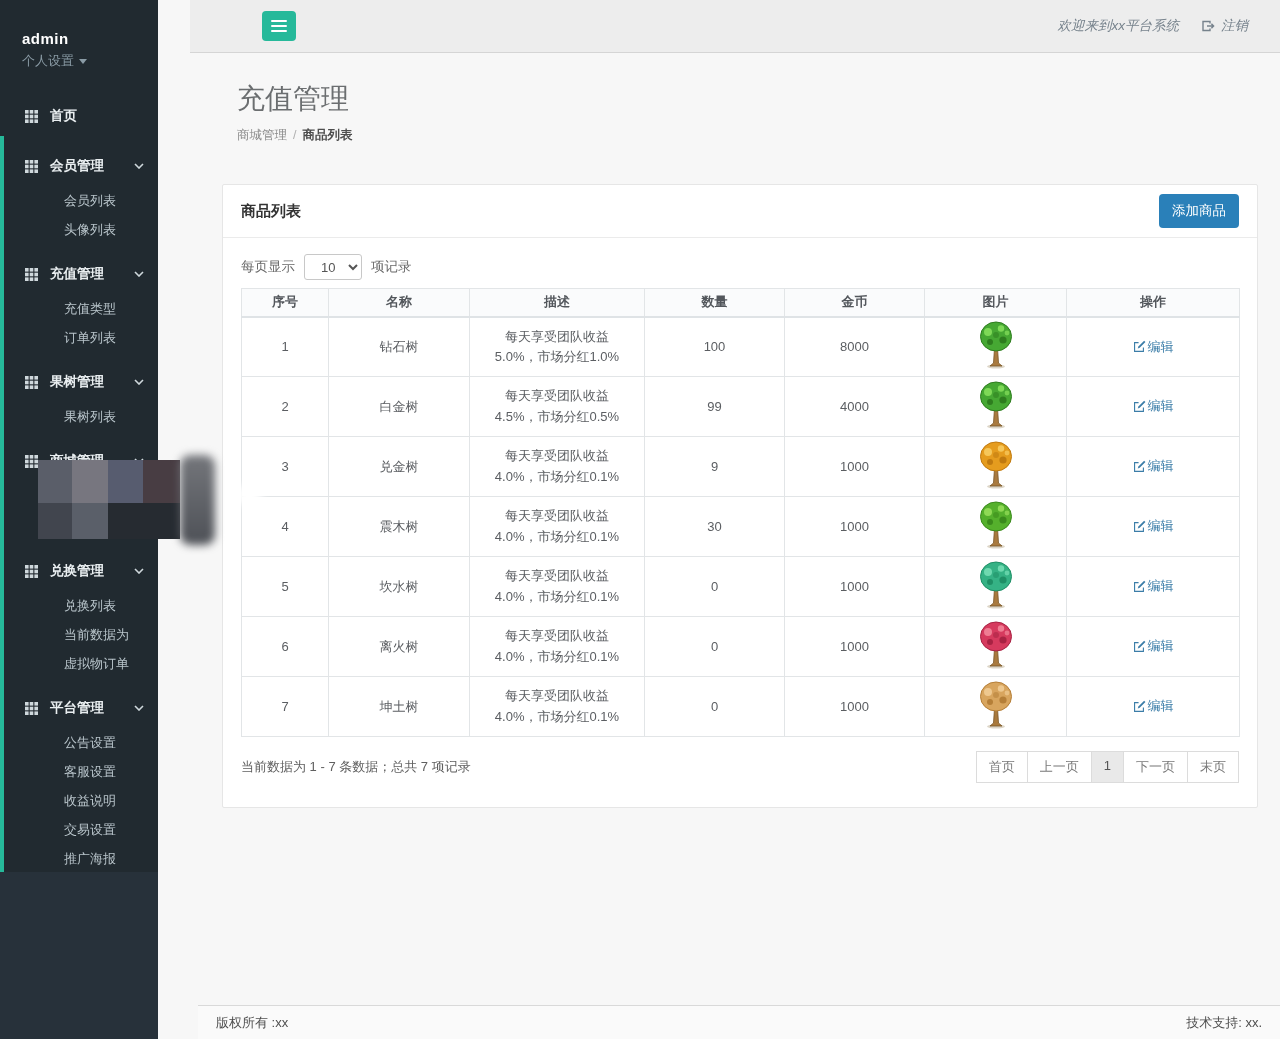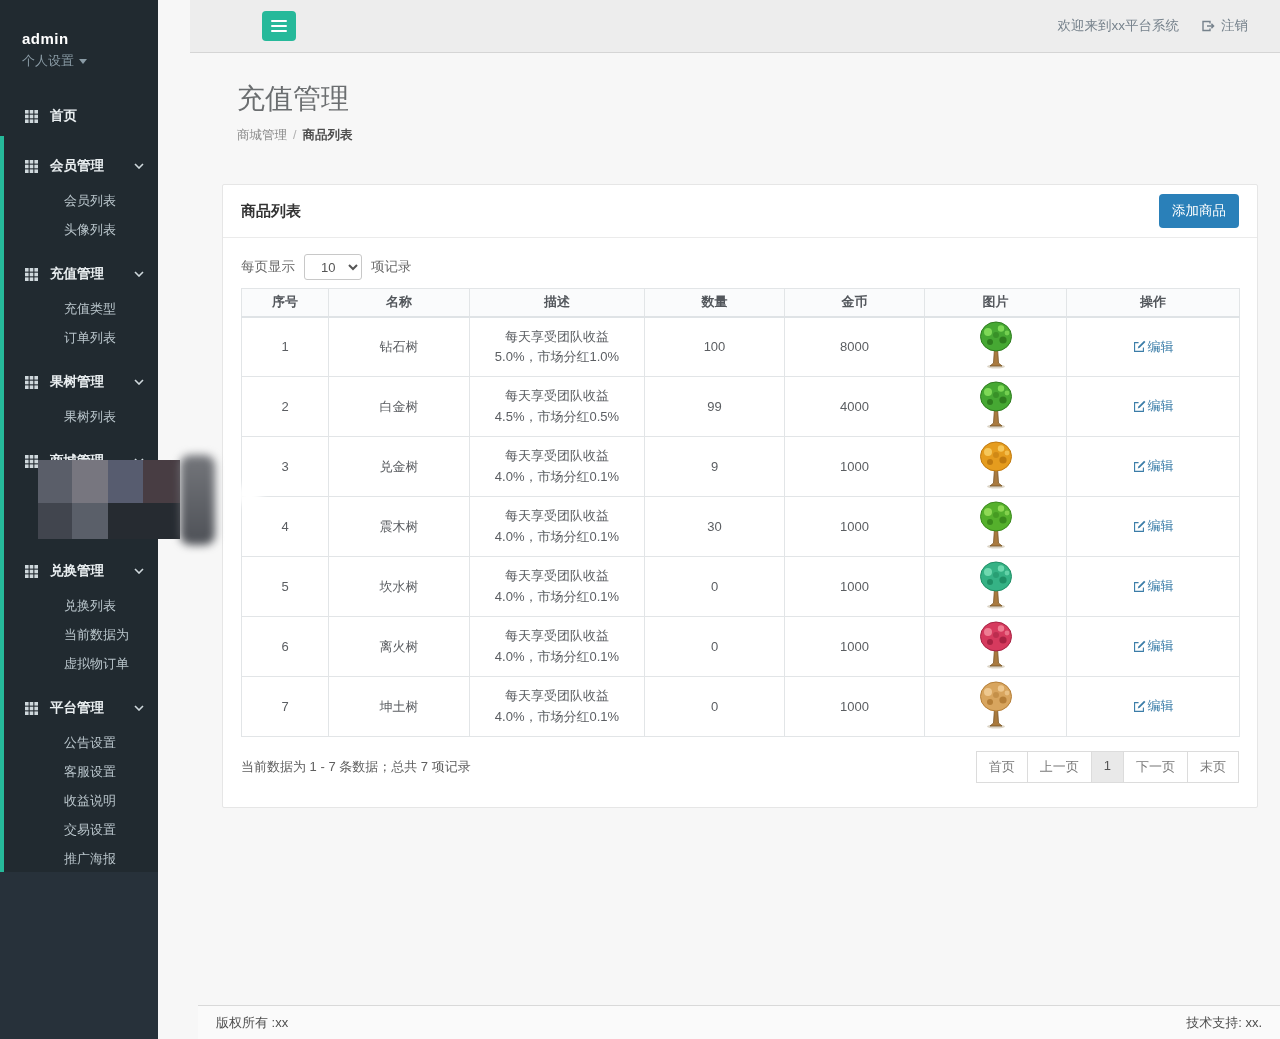--- a/index.html
+++ b/index.html
@@ -24,21 +24,21 @@
 
   
   .mosaic { position:absolute; z-index:9; }
   .soft-col { position:absolute; z-index:9; left:180px; top:455px; width:35px; height:90px; border-radius:10px;
               background:linear-gradient(#74767b,#4e5157); filter:blur(4px); }
   .white-blob { position:absolute; z-index:9; left:236px; top:484px; width:26px; height:22px; border-radius:50%;
                 background:#ffffff; filter:blur(4px); }
 
   
   .topbar { position:absolute; left:190px; right:0; top:0; height:53px; background:#ededed; border-bottom:1px solid #d5d5d5;
-            display:flex; align-items:center; z-index:4; }
+            display:flex; align-items:center; z-index:4;font-style:italic; }
   .hamburger { margin-left:72px; width:34px; height:30px; background:#26b99a; border:none; border-radius:4px; cursor:pointer;
                display:flex; flex-direction:column; justify-content:center; align-items:center; gap:3px; }
   .hamburger span { display:block; width:16px; height:2px; background:#ffffff; border-radius:1px; }
   .topbar-right { margin-left:auto; display:flex; align-items:center; gap:22px; padding-right:32px; color:#76828c; font-size:13.5px; }
   .logout { display:inline-flex; align-items:center; gap:6px; color:#76828c; cursor:pointer; text-decoration:none; }
 
   
   .content { position:absolute; left:198px; right:0; top:54px; bottom:34px; background:#f7f7f7; overflow:hidden; z-index:1; }
   .page-head { padding:26px 0 0 39px; }
   .page-title { font-size:28px; font-weight:normal; color:#6b6e70; }

